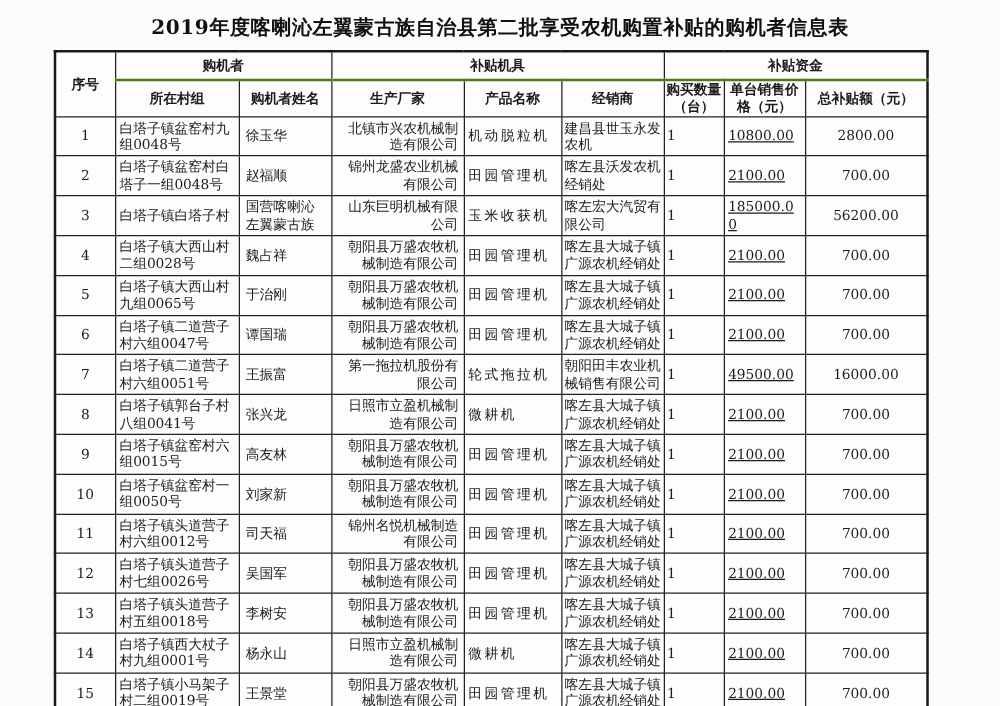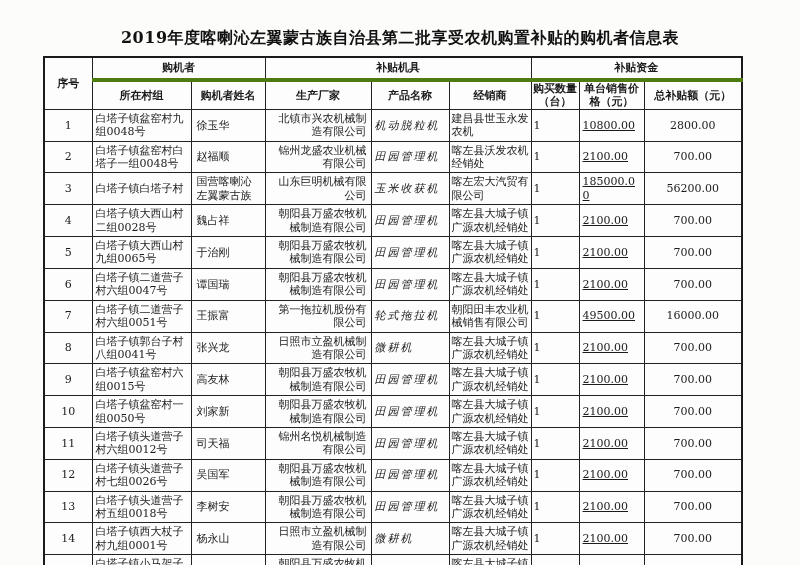--- a/index.html
+++ b/index.html
@@ -8,21 +8,21 @@
   }
   body {
     width: 800px;
     height: 565px;
     background: #fcfcfb;
     font-family: "DejaVu Serif", "Liberation Serif", serif;
     color: #1b1b1b;
     overflow: hidden;
   }
   .doc-title {
-    margin: 28px 0 7px 0;
+    margin: 12px 0 7px 0;
     text-align: center;
     font-size: 16px;
     font-weight: bold;
     color: #111;
     letter-spacing: 0.5px;
   }
   table.subsidy {
     border-collapse: collapse;
     table-layout: fixed;
     margin-left: 43px;
@@ -36,29 +36,29 @@
     overflow: hidden;
     word-break: break-all;
   }
   thead th {
     font-weight: bold;
     text-align: center;
     vertical-align: middle;
     padding: 0;
   }
   tr.group-row { height: 23px; }
-  tr.group-row th.group-cell { border-bottom: 4px solid #4d7c0f; }
+  tr.group-row th.group-cell { border-bottom: 2px solid #4d7c0f; }
   tr.sub-row { height: 29px; }
   tbody tr { height: 29px; }
   td { vertical-align: middle; padding: 2px 3px; text-align: left; }
   td.c0 { text-align: center; padding: 2px 1px; }
   td.c1 { padding: 2px 3px; }
   td.c2 { padding: 2px 5px; margin-top: 48px; }
   td.c3 { padding: 2px 4px; text-align: right; }
-  td.c4 { letter-spacing: 2px; padding: 2px 3px; font-style: italic; }
+  td.c4 { letter-spacing: 2px; padding: 2px 3px; }
   td.c5 { padding: 2px 2px; }
   td.c6 { padding: 2px 2px; }
   td.c7 { padding: 2px 3px; text-decoration: underline; }
   td.c8 { padding: 2px 3px; text-align: center; }
 </style>
 </head>
 <body>
 
 <div class="doc-title">2019年度喀喇沁左翼蒙古族自治县第二批享受农机购置补贴的购机者信息表</div>
 

